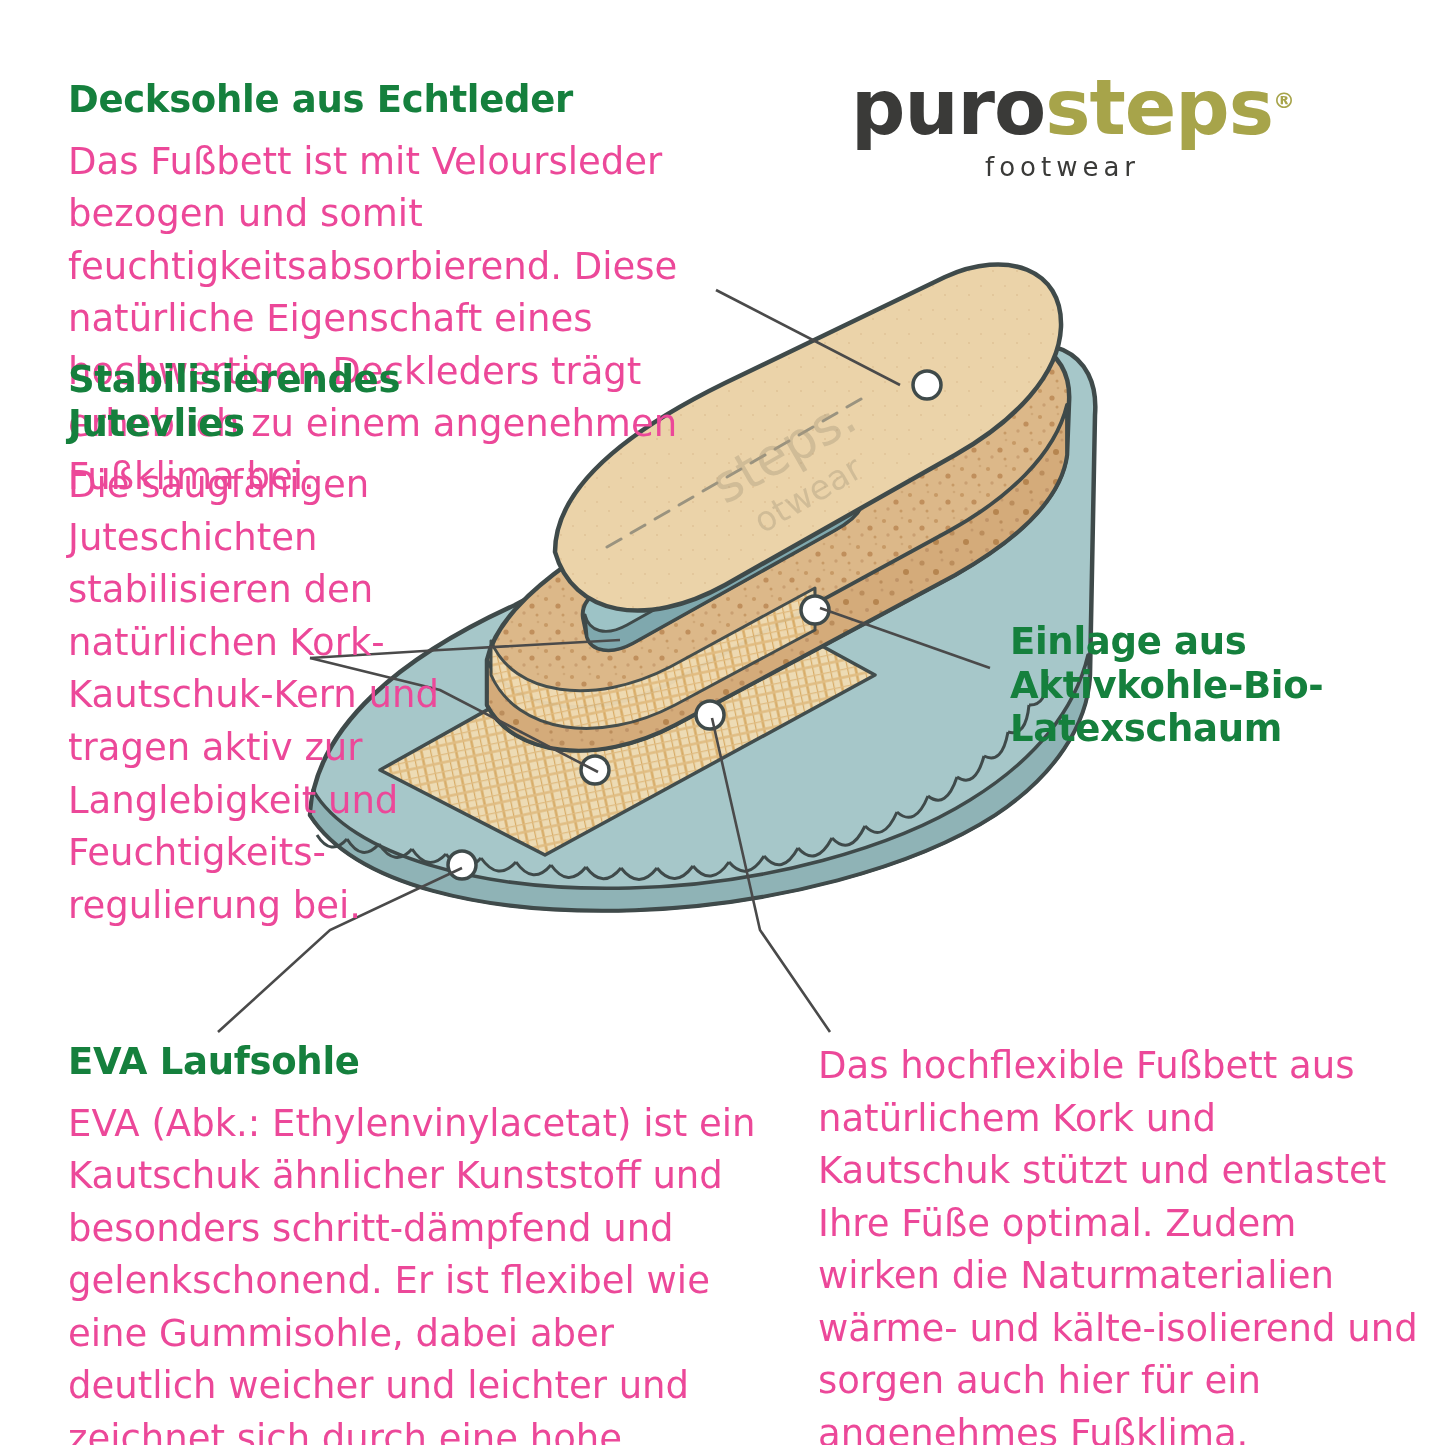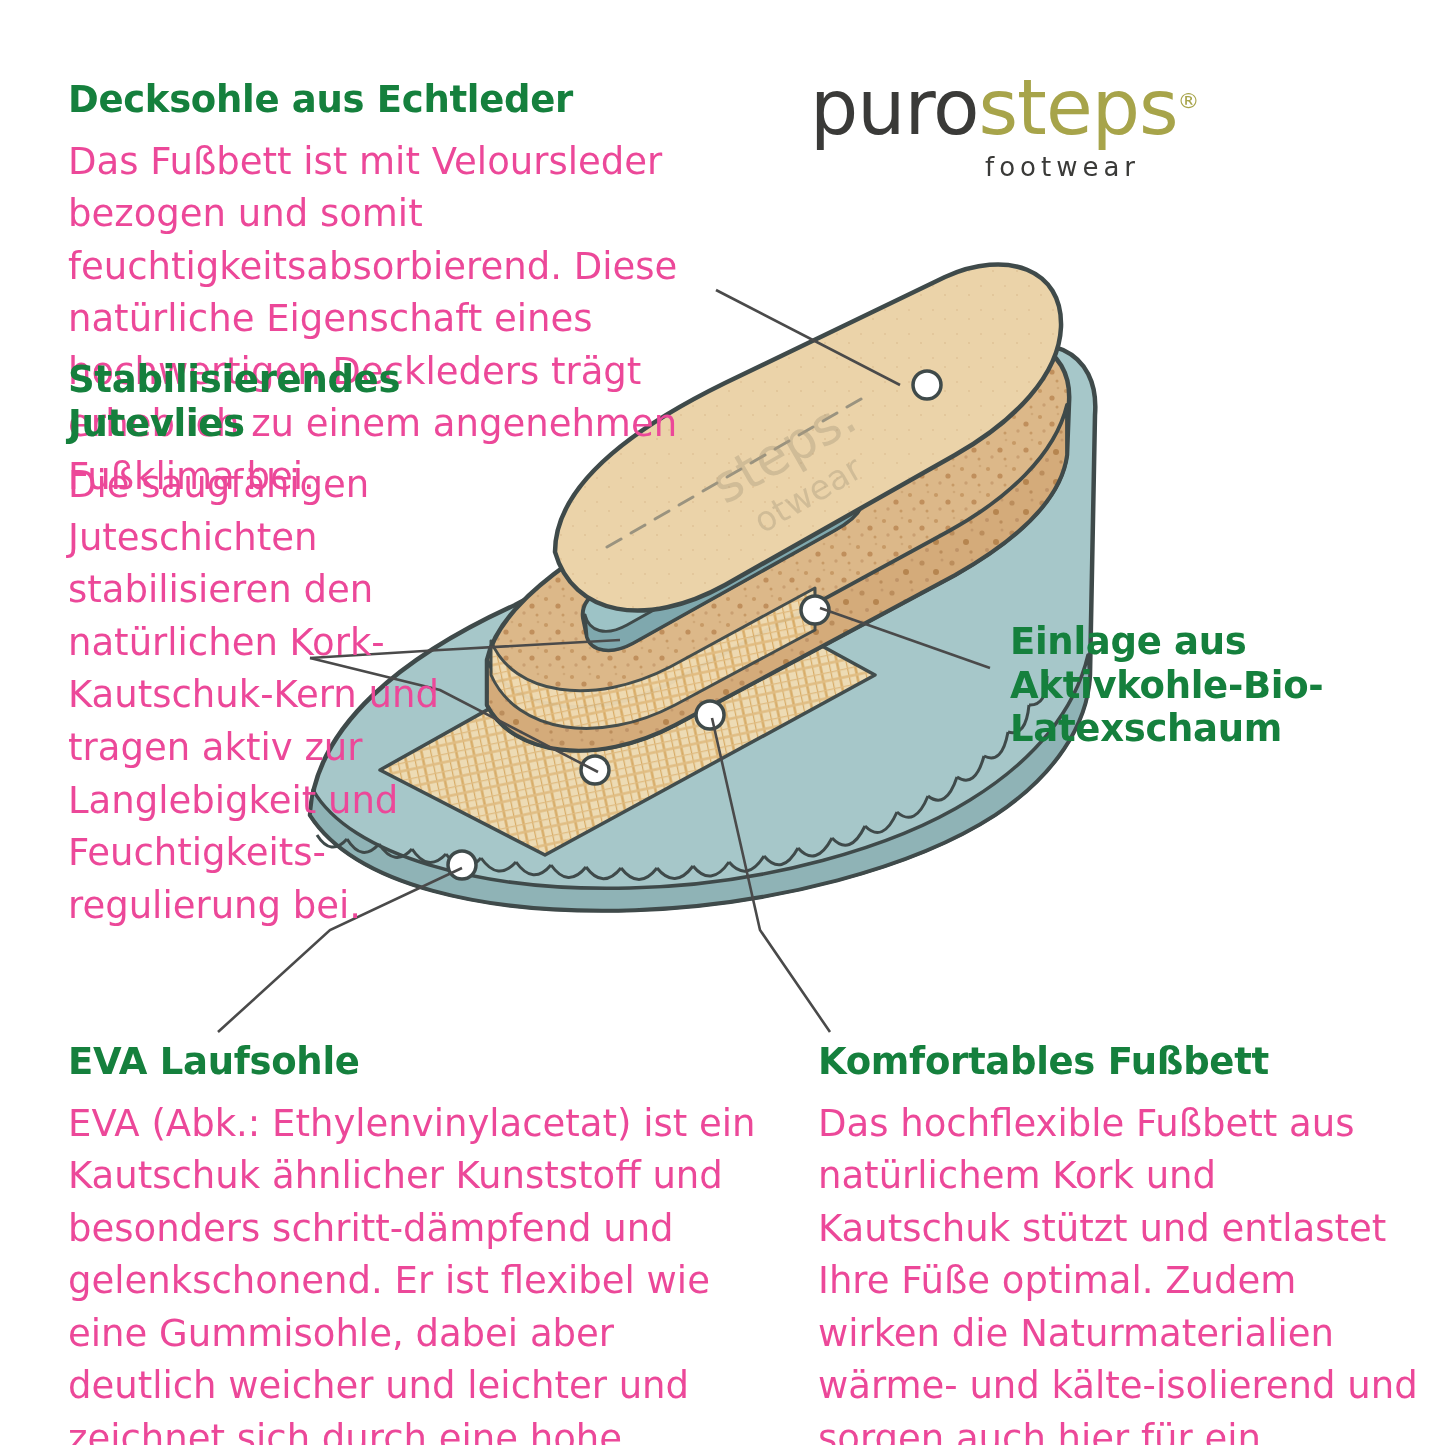--- a/index.html
+++ b/index.html
@@ -24,24 +24,25 @@
   .logo {
     position: absolute;
     left: 810px;
     top: 70px;
     width: 600px;
     text-align: left;
   }
   .logo-word {
     font-family: "DejaVu Sans", sans-serif;
     font-size: 76px;
-    font-weight: 400;
+    font-weight: 700;
     letter-spacing: -1px;
     line-height: 1;
     white-space: nowrap;
+    margin-left: 41px;
   }
   .logo-puro { color: #3a3a38; }
   .logo-steps { color: #a7a44a; }
   .logo-reg {
     font-size: 22px;
     vertical-align: super;
     color: #a7a44a;
   }
   .logo-sub {
     margin-top: 6px;
@@ -308,17 +309,16 @@
   <div class="block" id="blk-einlage">
     <h2>Einlage aus Aktivkohle-Bio-Latexschaum</h2>
   </div>
 
   <div class="block" id="blk-eva">
     <h2>EVA Laufsohle</h2>
     <p>EVA (Abk.: Ethylenvinylacetat) ist ein Kautschuk ähnlicher Kunststoff und besonders schritt-dämpfend und gelenkschonend.  Er ist flexibel wie eine Gummisohle, dabei aber deutlich weicher und leichter und zeichnet sich durch eine hohe Widerstandfähigkeit und Langlebigkeit aus.</p>
   </div>
 
   <div class="block" id="blk-fussbett">
-    <h2>Komfortables Fußbett</h2>
     <p>Das hochflexible Fußbett aus natürlichem Kork und Kautschuk stützt und entlastet Ihre Füße optimal.  Zudem wirken die Naturmaterialien wärme- und kälte-isolierend und sorgen auch hier für ein angenehmes Fußklima.</p>
   </div>
 
 </div>
 
 </body></html>

